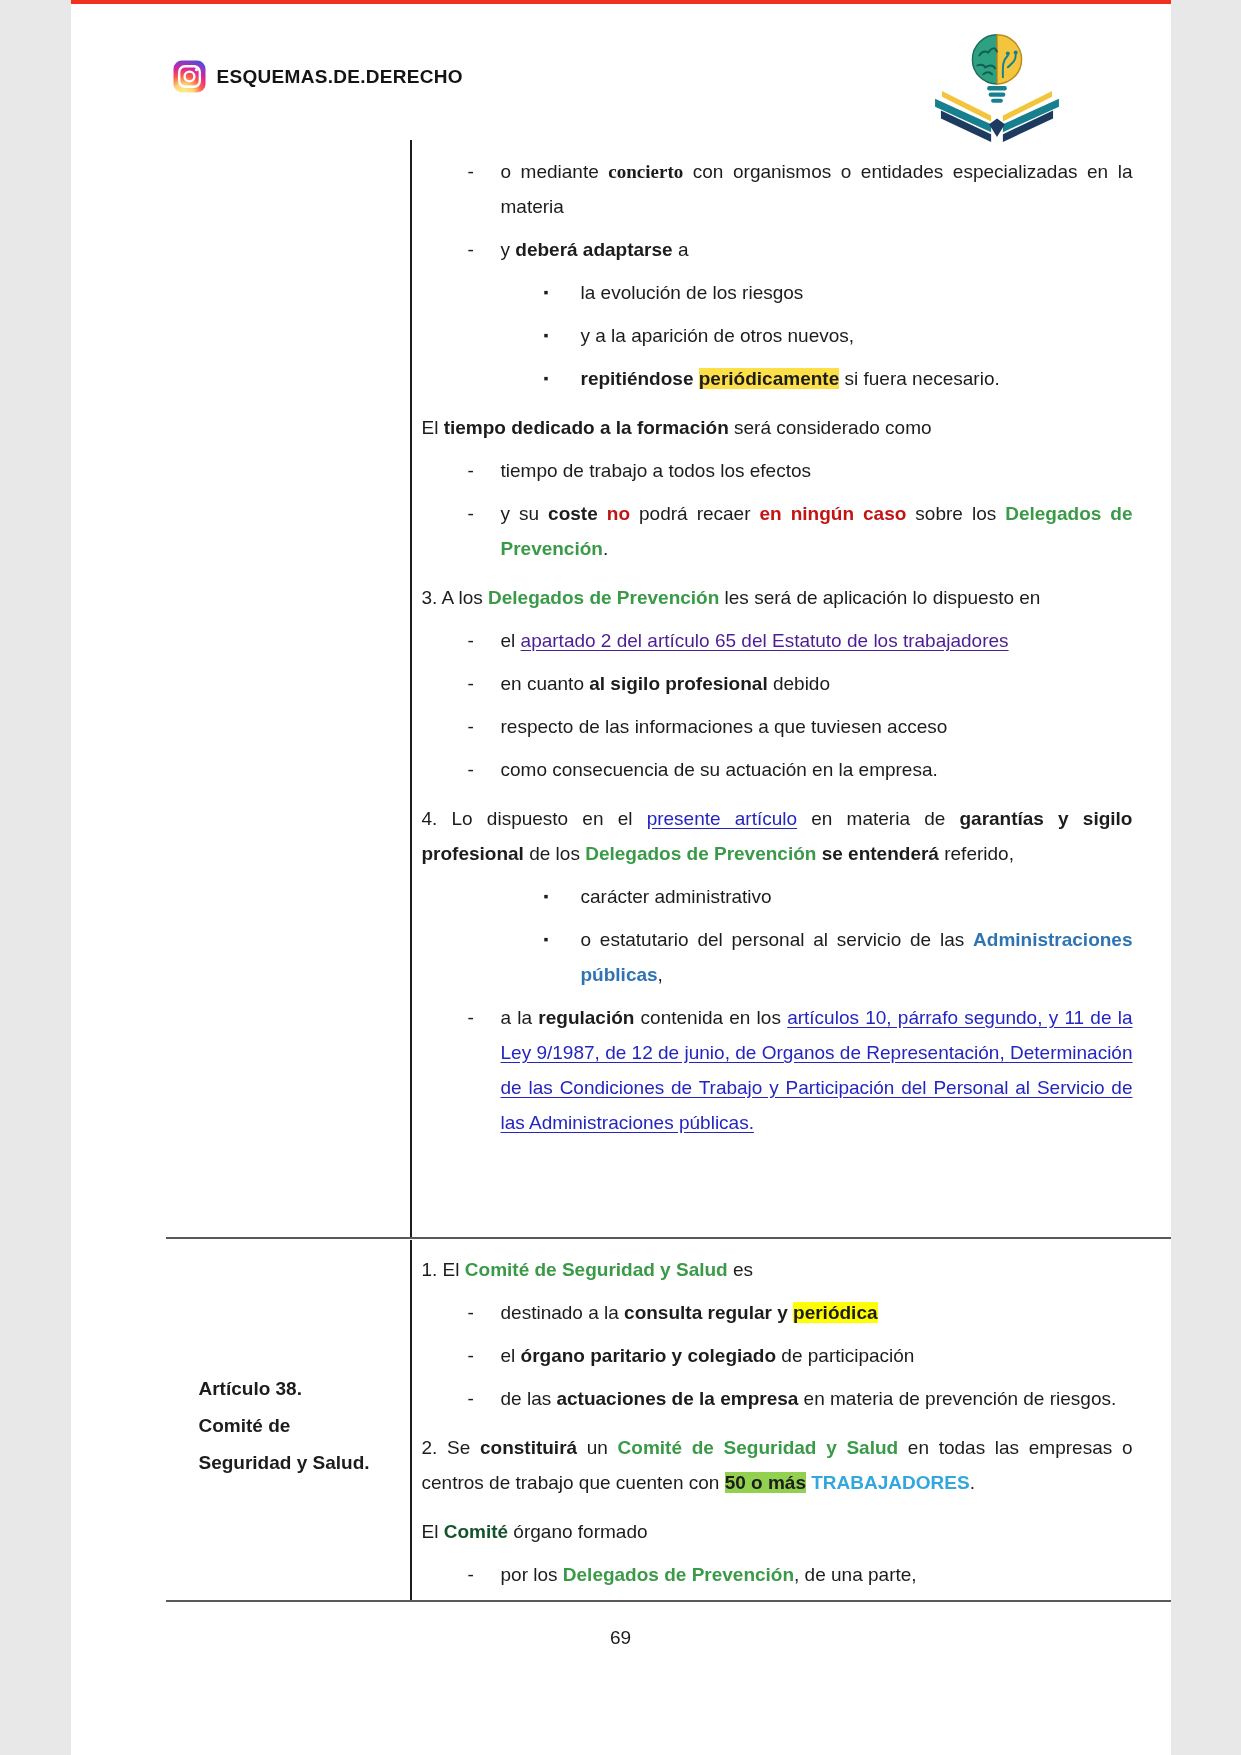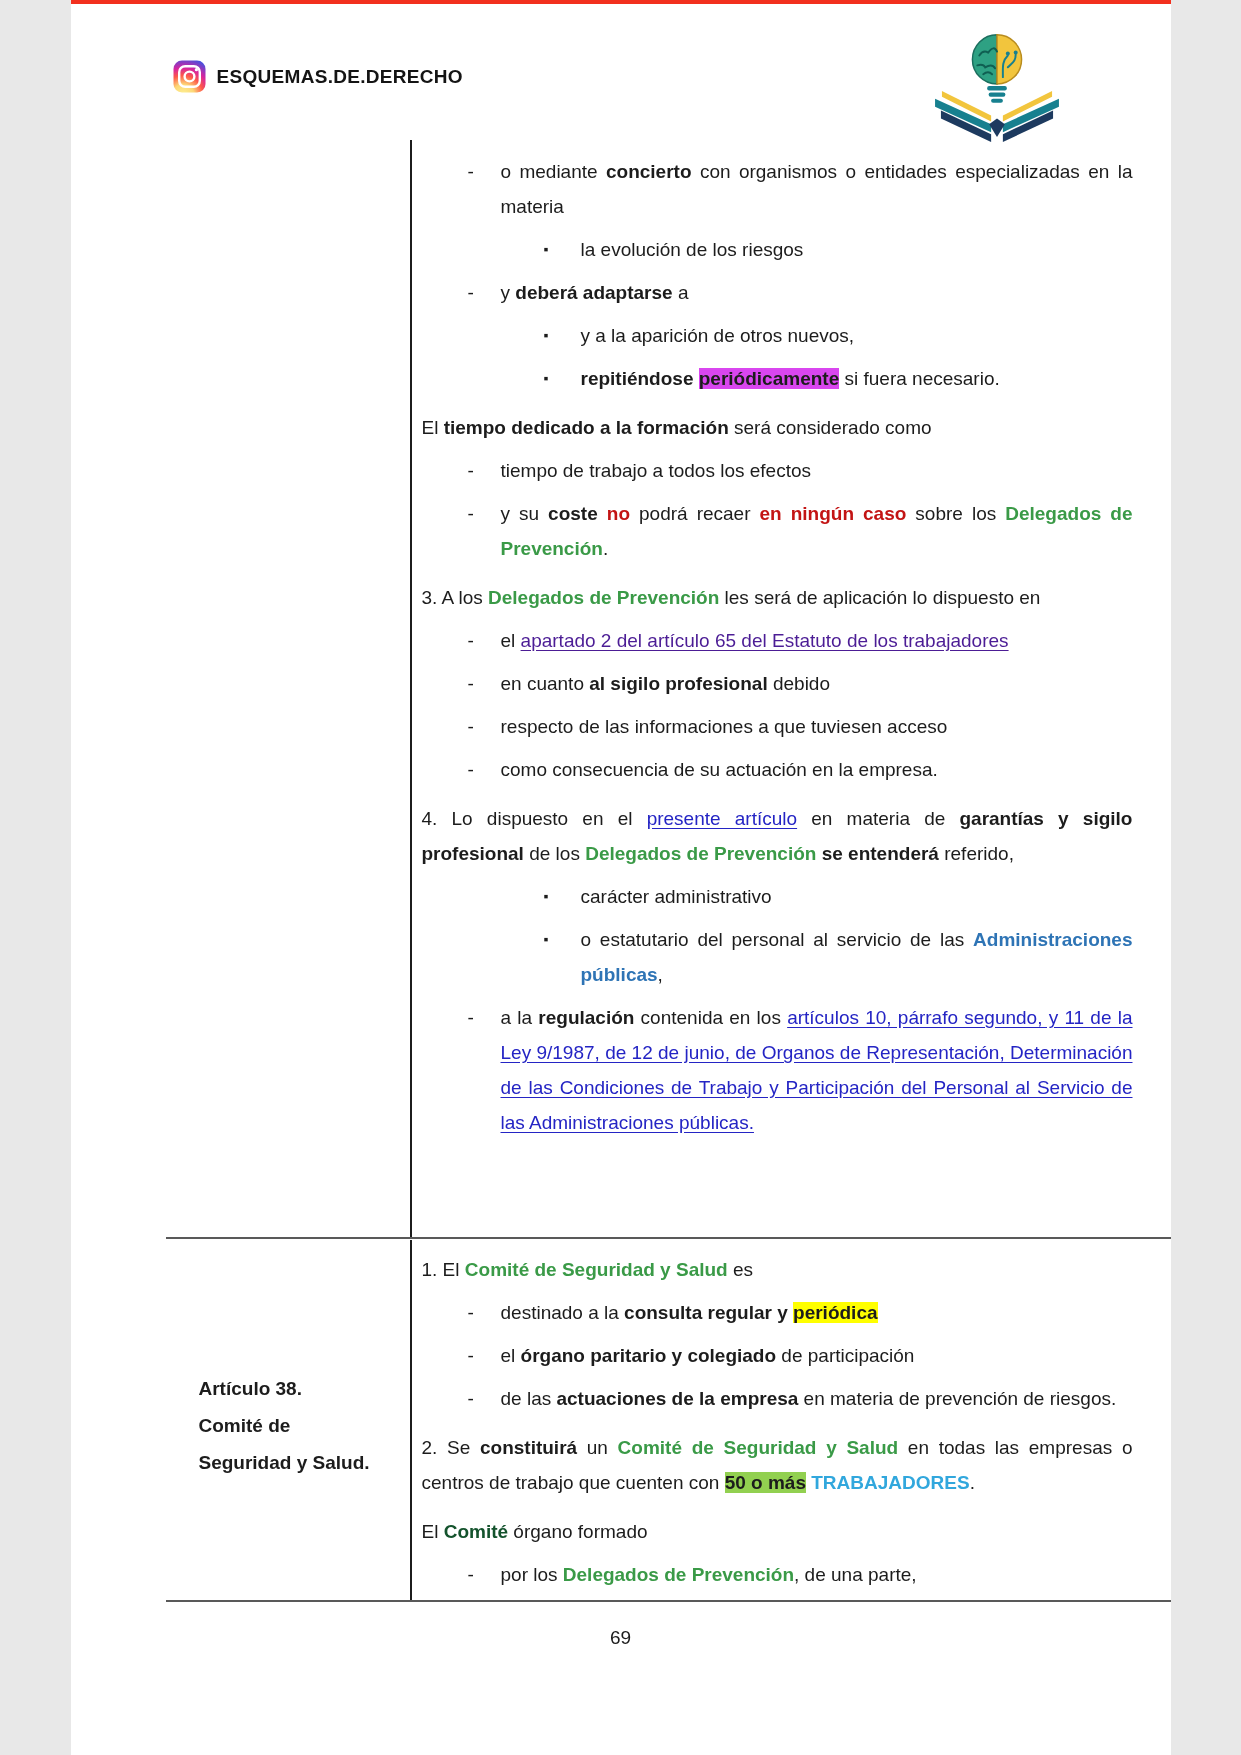--- a/index.html
+++ b/index.html
@@ -67,25 +67,25 @@
     <path d="M52,30 q4,-6 9,-3 q6,-8 9,-1 M50,40 q6,-2 8,2 q7,-4 10,1 M56,49 q5,-4 9,0" fill="none" stroke="#0f5f52" stroke-width="2" stroke-linecap="round"></path>
     <path d="M76,52 C76,42 75,36 81,30 M81,42 C86,37 89,36 89,29" fill="none" stroke="#17808f" stroke-width="2" stroke-linecap="round"></path>
     <circle cx="81" cy="28" r="2" fill="#17808f"></circle>
     <circle cx="89" cy="27" r="2" fill="#17808f"></circle>
     <rect x="60" y="61" width="20" height="4.5" rx="2" fill="#17808f"></rect>
     <rect x="61.5" y="67.5" width="17" height="4.5" rx="2" fill="#17808f"></rect>
     <rect x="64" y="74" width="12" height="4" rx="2" fill="#17808f"></rect>
   </svg>
 
   <div class="content" id="main-blocks">
-      <div class="blk li1 just"><span>o mediante </span><span style="font-weight: 700;">concierto</span><span> con organismos o entidades especializadas en la materia</span></div>
+      <div class="blk li1 just"><span>o mediante </span><span style="font-weight: 700; font-family: Liberation Serif, serif;">concierto</span><span> con organismos o entidades especializadas en la materia</span></div>
+      <div class="blk li1"><span>y </span><span style="font-weight: 700;">deberá adaptarse</span><span> a</span></div>
       <div class="blk li2"><span>la evolución de los riesgos</span></div>
-      <div class="blk li1"><span>y </span><span style="font-weight: 700;">deberá adaptarse</span><span> a</span></div>
       <div class="blk li2"><span>y a la aparición de otros nuevos,</span></div>
-      <div class="blk li2"><span style="font-weight: 700;">repitiéndose</span><span> </span><span style="font-weight: 700; background-color: #d946ef;">periódicamente</span><span> si fuera necesario.</span></div>
+      <div class="blk li2"><span style="font-weight: 700;">repitiéndose</span><span> </span><span style="font-weight: 700; background-color: #fde047;">periódicamente</span><span> si fuera necesario.</span></div>
       <div class="blk p gap"><span>El </span><span style="font-weight: 700;">tiempo dedicado a la formación</span><span> será considerado como</span></div>
       <div class="blk li1"><span>tiempo de trabajo a todos los efectos</span></div>
       <div class="blk li1 just"><span>y su </span><span style="font-weight: 700;">coste</span><span> </span><span style="font-weight: 700; color: rgb(195, 20, 20);">no</span><span> podrá recaer </span><span style="font-weight: 700; color: rgb(195, 20, 20);">en ningún caso</span><span> sobre los </span><span style="font-weight: 700; color: rgb(58, 154, 71);">Delegados de Prevención</span><span>.</span></div>
       <div class="blk p gap"><span>3. A los </span><span style="font-weight: 700; color: rgb(58, 154, 71);">Delegados de Prevención</span><span> les será de aplicación lo dispuesto en</span></div>
       <div class="blk li1"><span>el </span><span class="lnk" style="color: #4c1d95; text-decoration: underline; text-underline-offset: 3px;">apartado 2 del artículo 65 del Estatuto de los trabajadores</span></div>
       <div class="blk li1"><span>en cuanto </span><span style="font-weight: 700;">al sigilo profesional</span><span> debido</span></div>
       <div class="blk li1"><span>respecto de las </span><span style="font-weight: 400;">informaciones</span><span> a que tuviesen acceso</span></div>
       <div class="blk li1"><span>como consecuencia de su actuación en la empresa.</span></div>
       <div class="blk p gap just"><span>4. Lo dispuesto en el </span><span class="lnk" style="color: rgb(36, 36, 196); text-decoration: underline; text-underline-offset: 3px;">presente artículo</span><span> en materia de </span><span style="font-weight: 700;">garantías y sigilo profesional</span><span> de los </span><span style="font-weight: 700; color: rgb(58, 154, 71);">Delegados de Prevención</span><span> </span><span style="font-weight: 700;">se entenderá</span><span> referido,</span></div>
       <div class="blk li2"><span>carácter administrativo</span></div>

